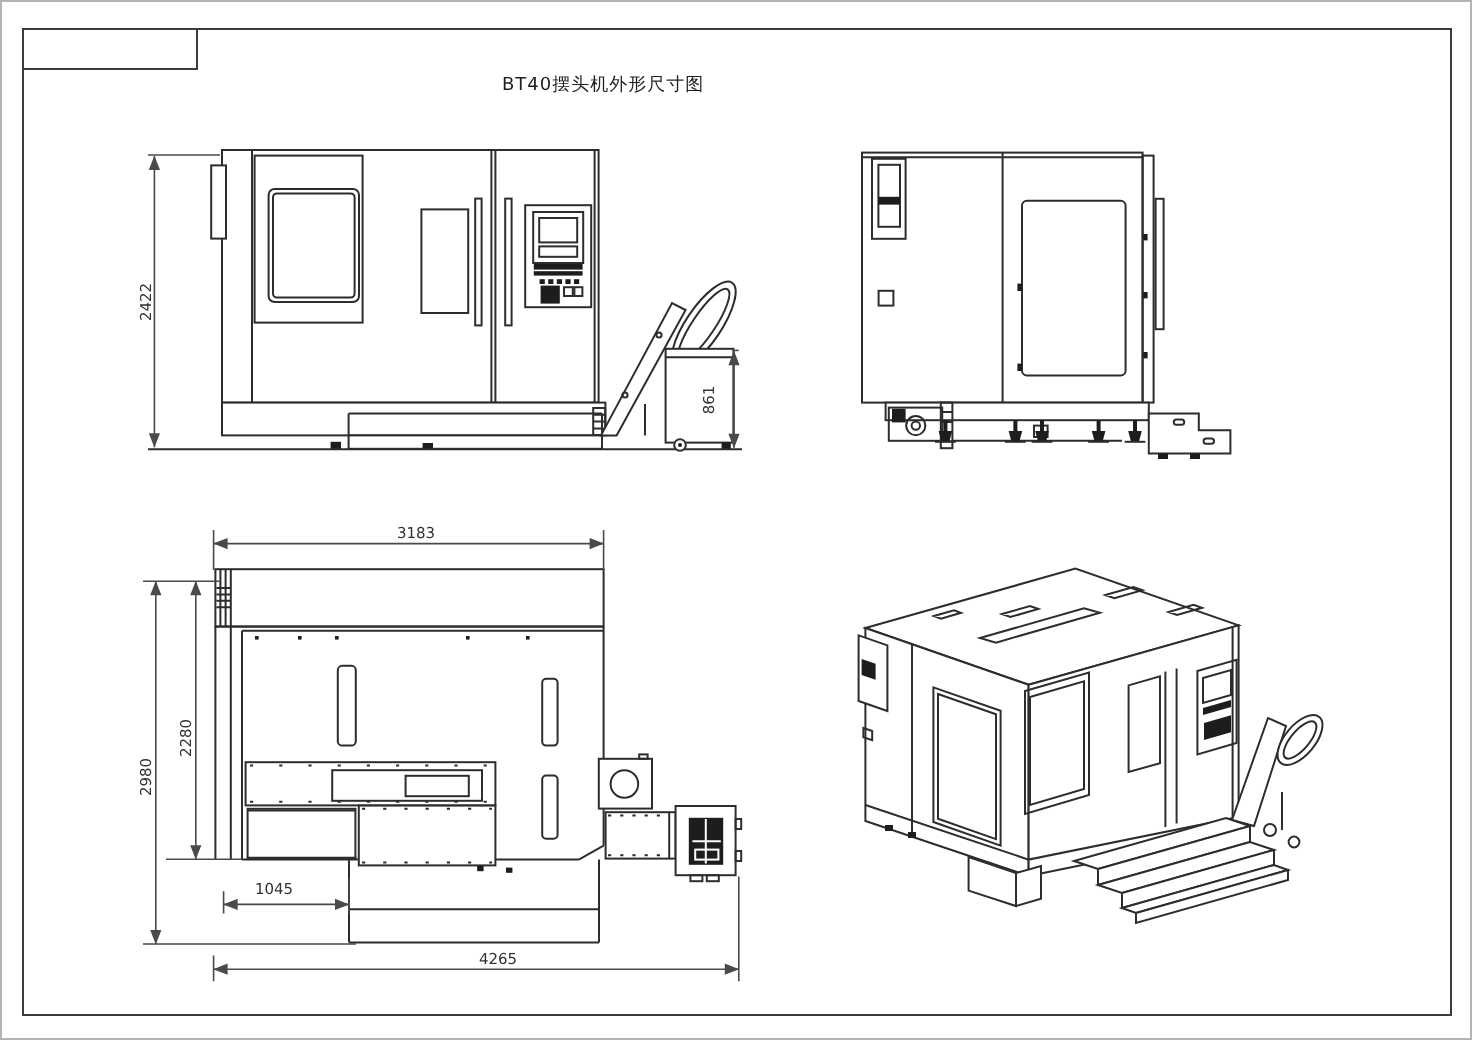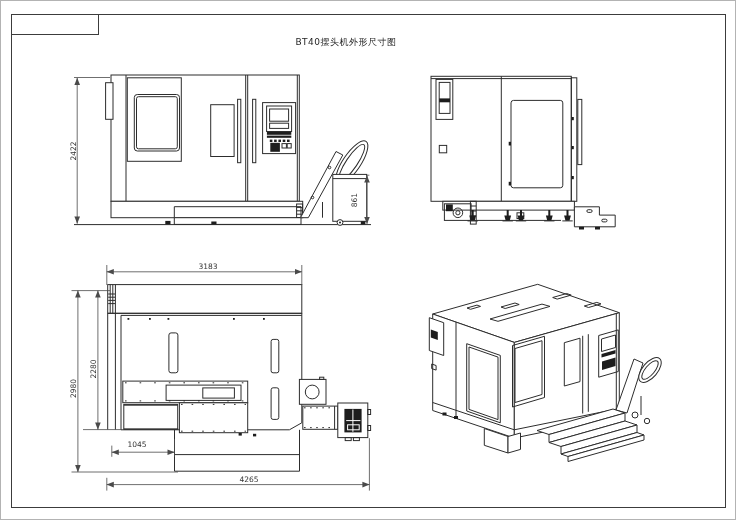--- a/index.html
+++ b/index.html
@@ -3,21 +3,21 @@
 <meta charset="utf-8">
 <style>
   html,body{margin:0;padding:0;background:#ffffff;}
   .stage{position:relative;width:736px;height:520px;background:#ffffff;
          border:1px solid #b3b3b3;box-sizing:border-box;overflow:hidden;
          font-family:"DejaVu Sans",sans-serif;}
   .sheet-frame{position:absolute;left:10px;top:13px;width:715px;height:494px;
          border:1.6px solid #3c3c3c;box-sizing:border-box;}
   .corner-box{position:absolute;left:10px;top:13px;width:88px;height:21px;
          border:1.6px solid #3c3c3c;box-sizing:border-box;background:#fff;}
-  .title{position:absolute;left:250px;top:35px;width:190px;text-align:center;
+  .title{position:absolute;left:250px;top:35px;width:190px;text-align:left;
          font-size:9px;color:#1f1f1f;letter-spacing:0.5px;font-weight:500;}
   svg.drawing{position:absolute;left:0;top:0;}
   .ln{fill:none;stroke:#2d2d2d;stroke-width:1;}
   .lnf{fill:#ffffff;stroke:#2d2d2d;stroke-width:1;}
   .fil{fill:#1d1d1d;stroke:none;}
   .dim{fill:none;stroke:#4a4a4a;stroke-width:0.8;}
   .dtx{font-family:"DejaVu Sans",sans-serif;font-size:7.5px;fill:#333333;}
   .wht{fill:none;stroke:#ffffff;stroke-width:1;}
 </style>
 </head>

